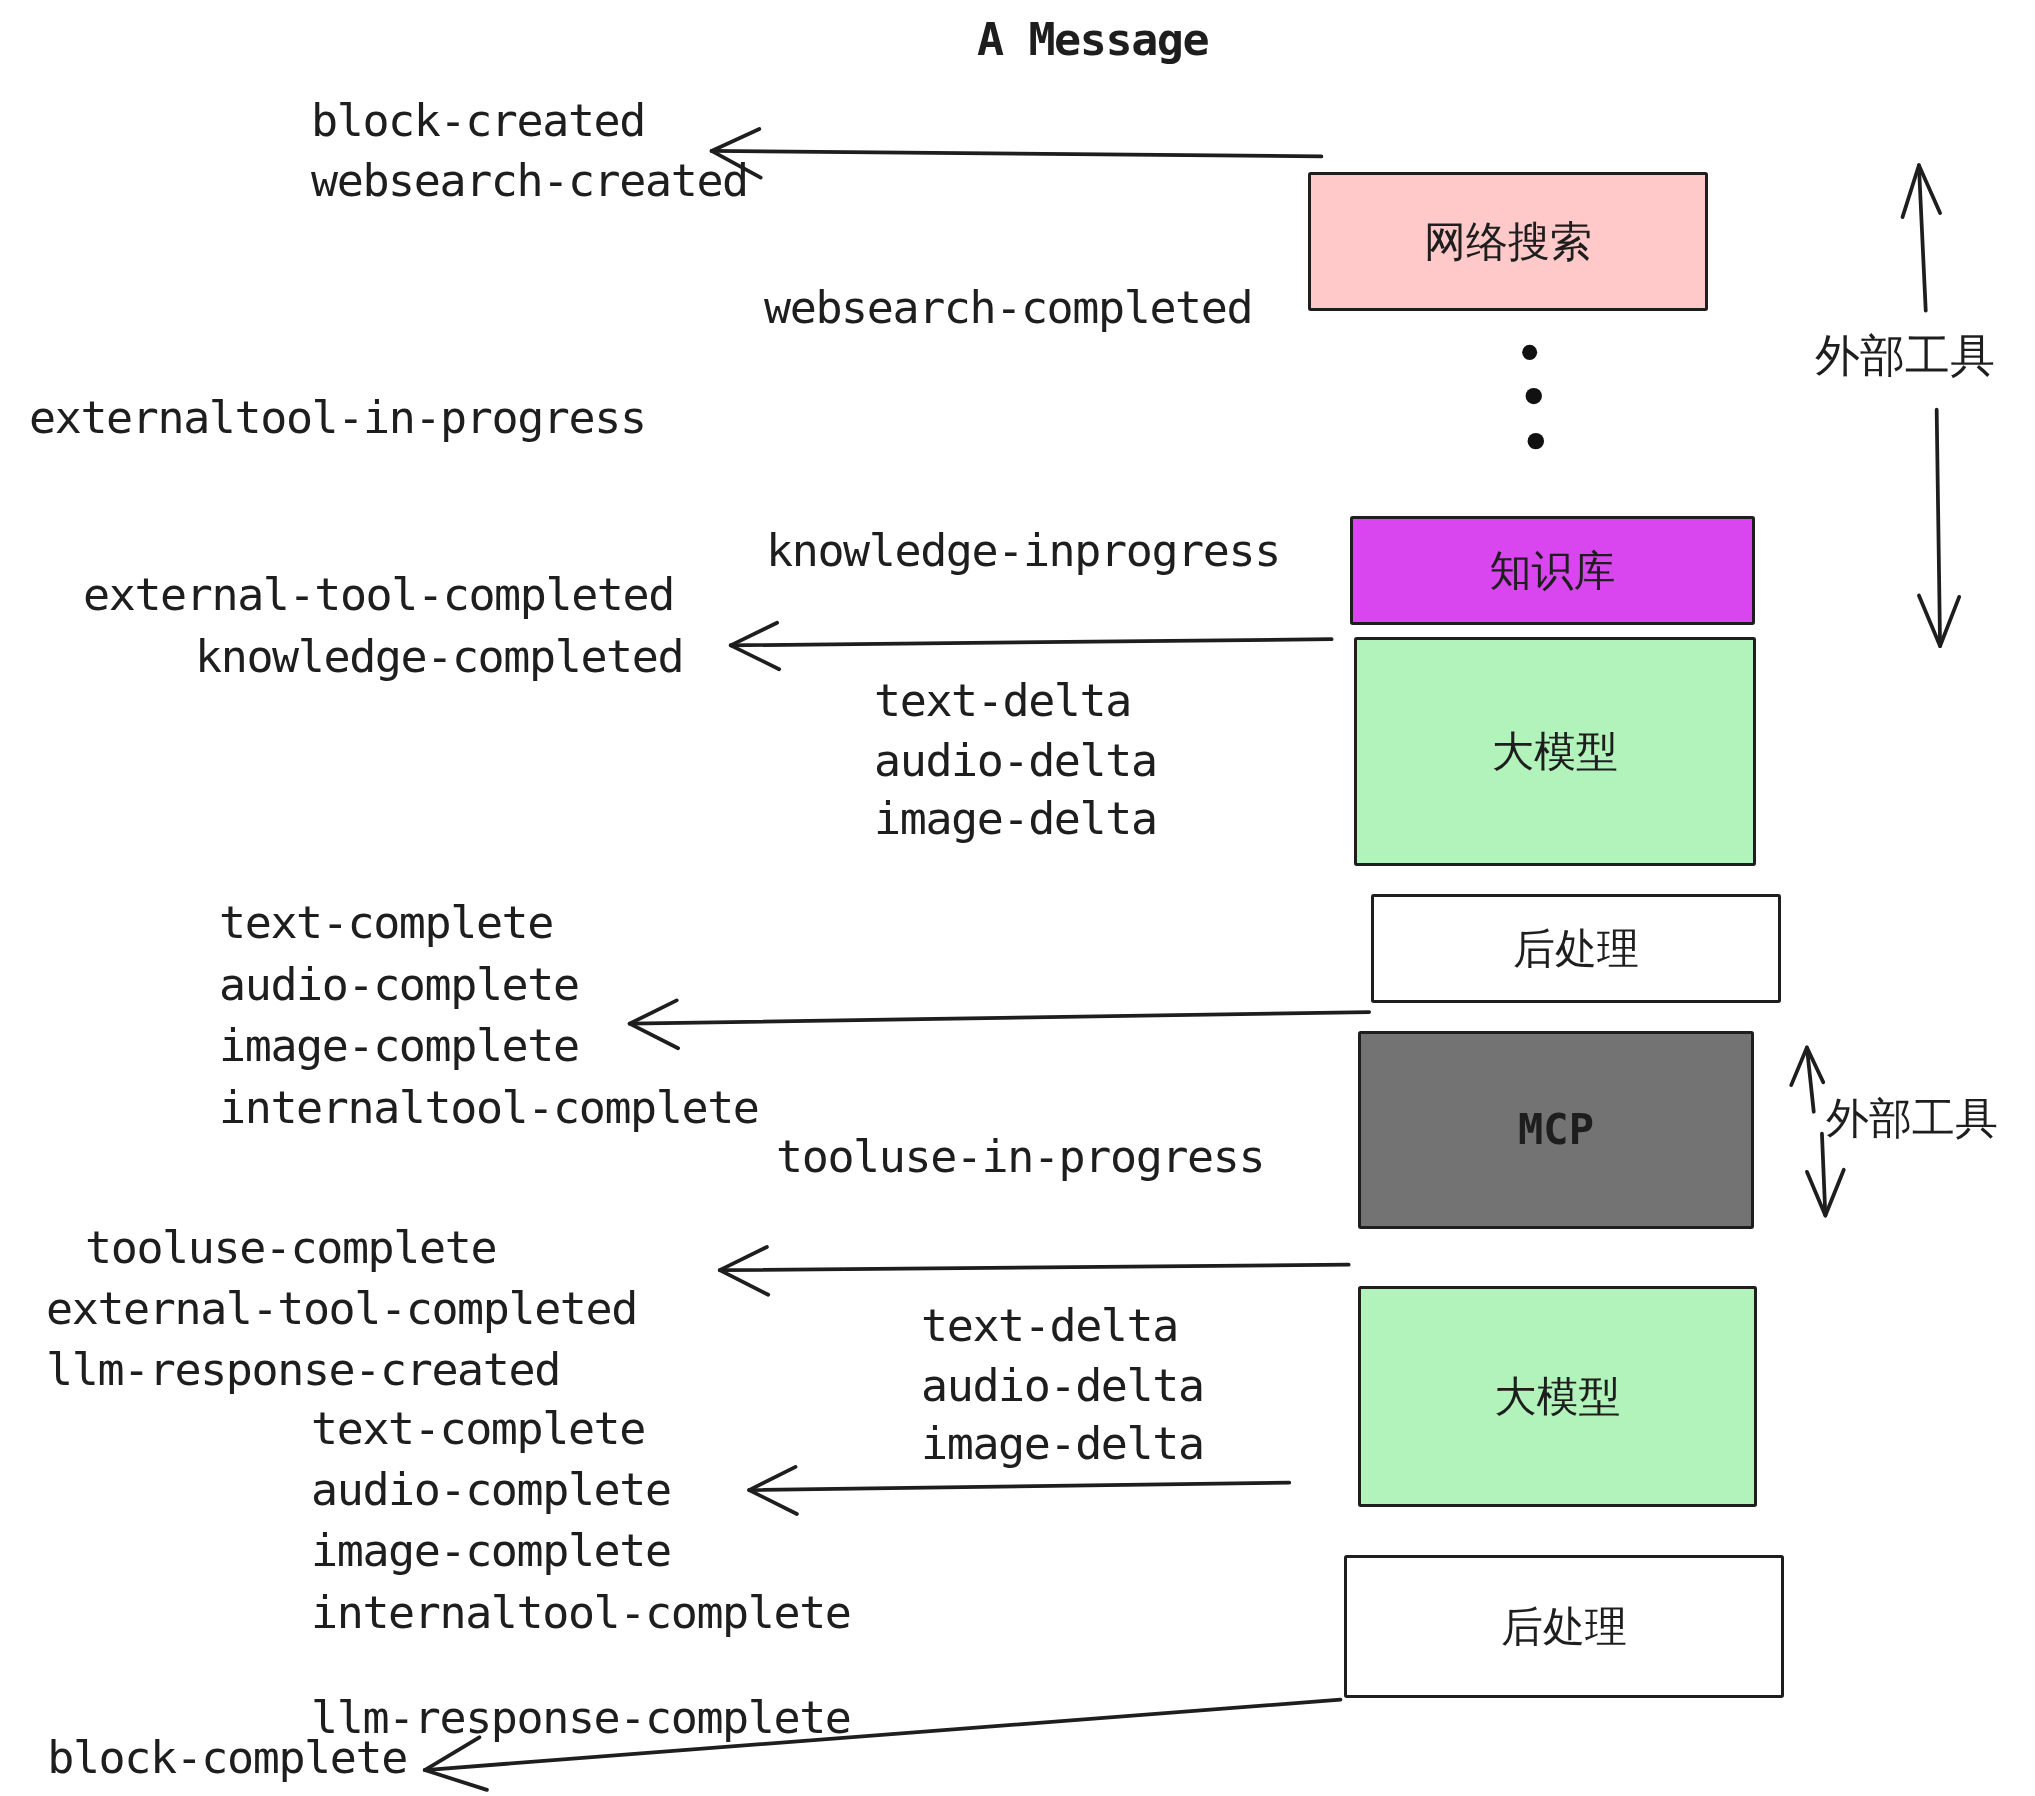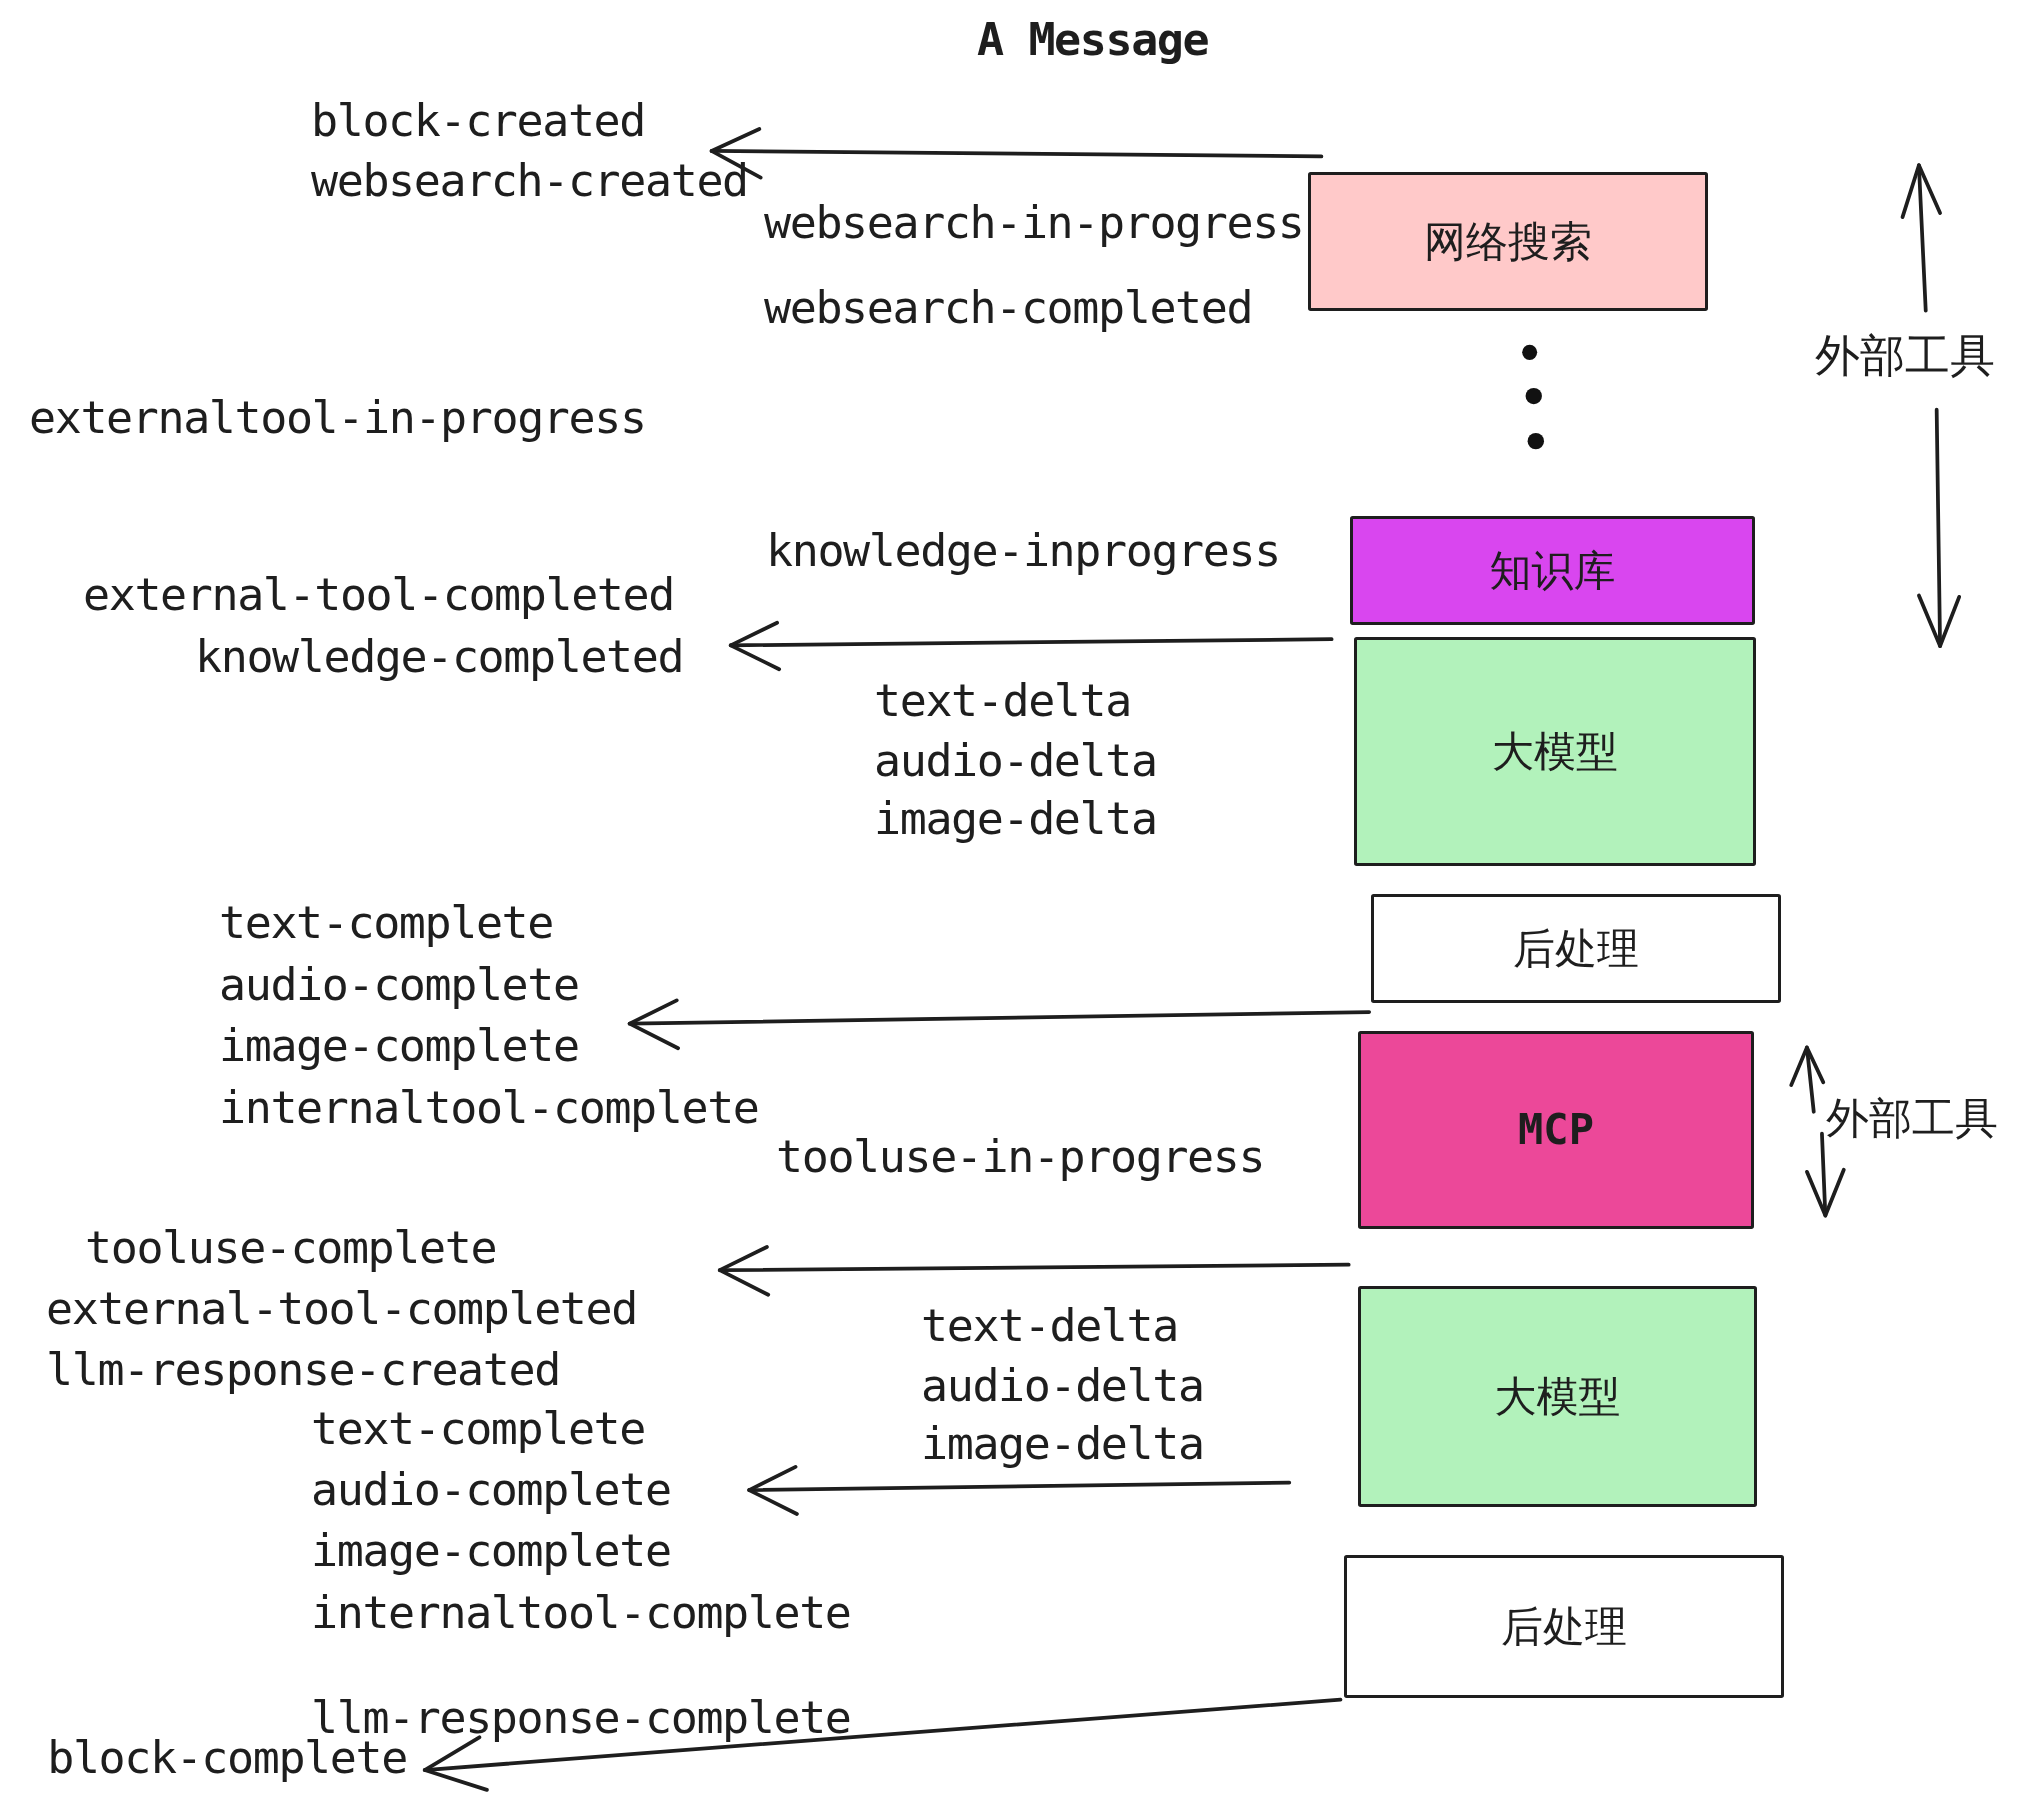--- a/index.html
+++ b/index.html
@@ -35,21 +35,20 @@
 </style>
 </head>
 <body>
 
 <div id="canvas">
 
   <div class="ev title" style="left:977px; top:15px;">A Message</div>
 
   <div class="ev" style="left:311px;  top:96px;">block-created</div>
   <div class="ev" style="left:311px;  top:156px;">websearch-created</div>
-  <div class="ev" style="left:764px; top:198px;">websearch-in-progress</div>
   <div class="ev" style="left:764px; top:283px;">websearch-completed</div>
   <div class="ev" style="left:29px;   top:393px;">externaltool-in-progress</div>
   <div class="ev" style="left:766px; top:526px;">knowledge-inprogress</div>
   <div class="ev" style="left:83px;  top:570px;">external-tool-completed</div>
   <div class="ev" style="left:195px;  top:632px;">knowledge-completed</div>
 
   <div class="ev" style="left:874px; top:676px;">text-delta</div>
   <div class="ev" style="left:874px; top:736px;">audio-delta</div>
   <div class="ev" style="left:874px; top:794px;">image-delta</div>
 
@@ -83,21 +82,21 @@
   </div>
 
   <div class="box" style="left: 1354px; top: 637px; width: 402px; height: 229px; background-color: rgb(178, 242, 187);">
     <span class="lbl">大模型</span>
   </div>
 
   <div class="box" style="left: 1371px; top: 894px; width: 410px; height: 109px; background-color: rgb(255, 255, 255);">
     <span class="lbl">后处理</span>
   </div>
 
-  <div class="box" style="left: 1358px; top: 1031px; width: 396px; height: 198px; background-color: #ec4899;">
+  <div class="box" style="left: 1358px; top: 1031px; width: 396px; height: 198px; background-color: #737373;">
     <span class="lbl mono">MCP</span>
   </div>
 
   <div class="box" style="left: 1358px; top: 1286px; width: 399px; height: 221px; background-color: rgb(178, 242, 187);">
     <span class="lbl">大模型</span>
   </div>
 
   <div class="box" style="left: 1344px; top: 1555px; width: 440px; height: 143px; background-color: rgb(255, 255, 255);">
     <span class="lbl">后处理</span>
   </div>

